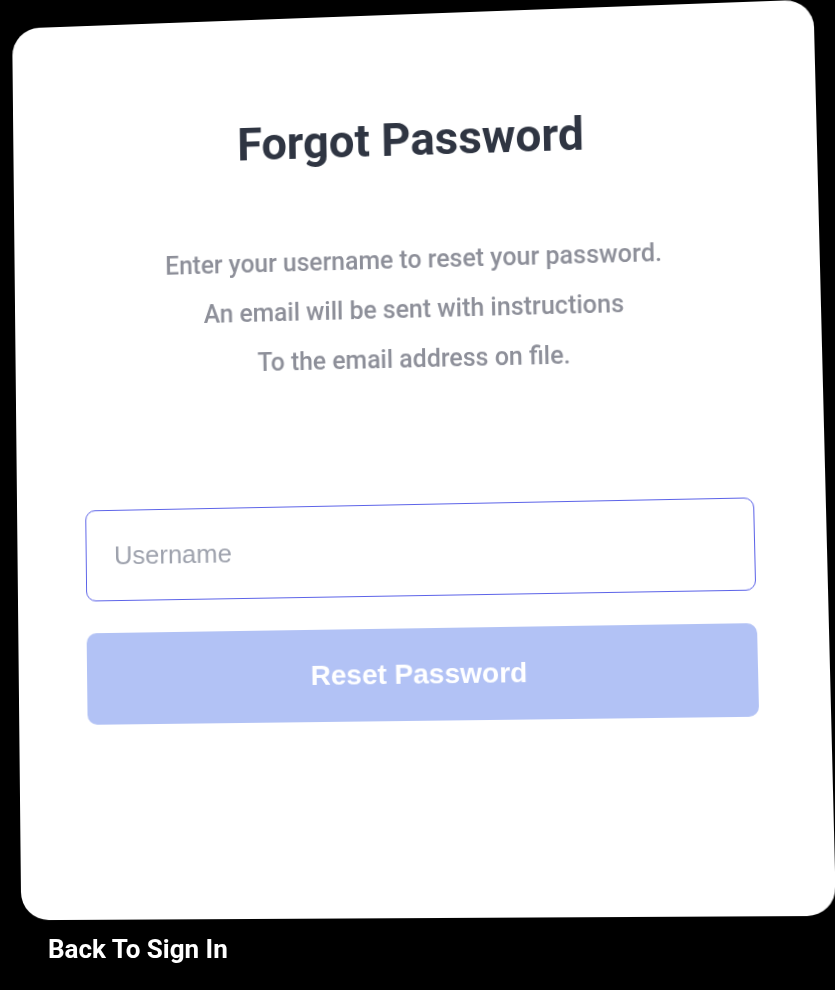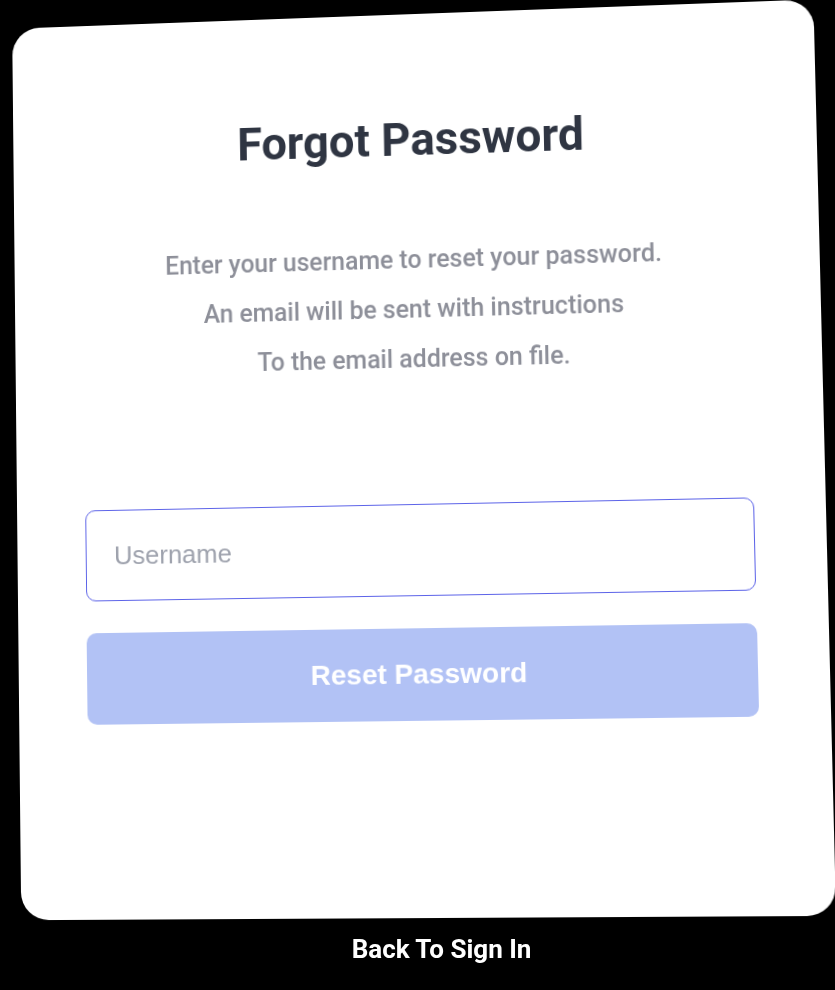--- a/index.html
+++ b/index.html
@@ -87,21 +87,20 @@
       color: #ffffff;
       font-size: 28px;
       font-weight: 600;
       cursor: pointer;
     }
 
     .back-link {
       position: absolute;
       bottom: 26px;
       width: 100%;
-      text-align: center;
       color: #ffffff;
       font-size: 26px;
       font-weight: 700;
       cursor: pointer;
       padding-left: 48px;
     }
   </style>
 </head>
 <body>
 

